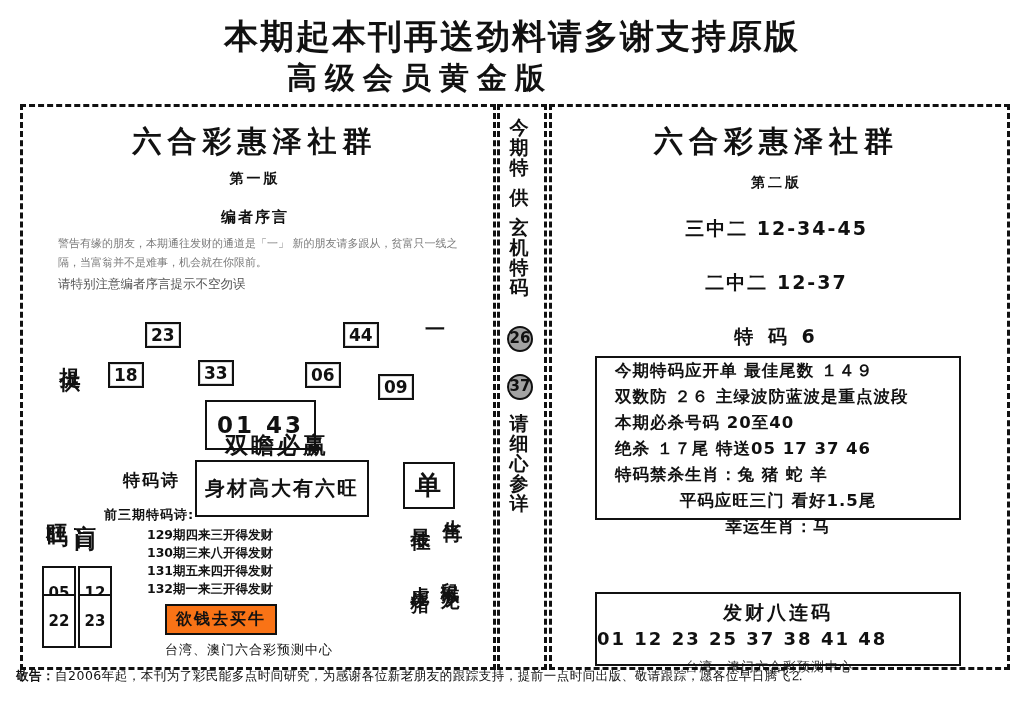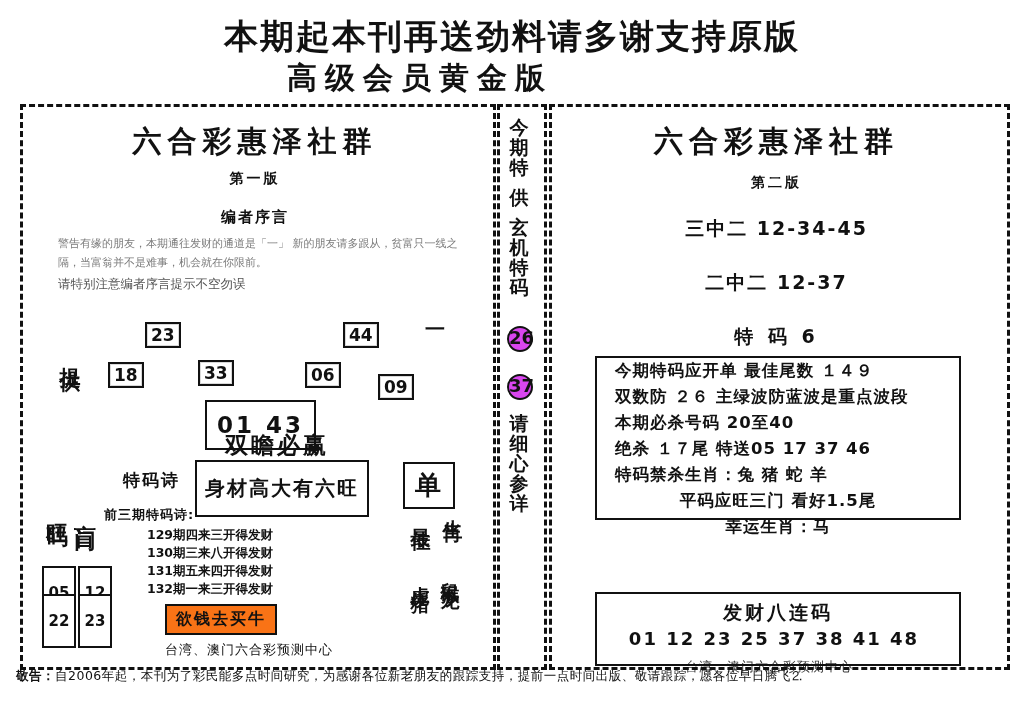--- a/index.html
+++ b/index.html
@@ -129,22 +129,22 @@
   
   .mid-col{
     position:absolute;
     font-family:"DejaVu Sans", sans-serif;
     font-weight:bold;
     text-align:center;
     line-height:1.05;
   }
   .circled{
     display:inline-block;border:2px solid #111;border-radius:50%;
-    width:22px;height:22px;line-height:20px;font-size:18px;text-align:center;
-    font-family:"DejaVu Sans", sans-serif;font-weight:bold;background:#d946ef;
+    width:22px;height:22px;line-height:20px;font-size:15px;text-align:center;
+    font-family:"DejaVu Sans", sans-serif;font-weight:bold;background:#a3a3a3;
   }
 
   
   .r-line{
     position:absolute;width:100%;text-align:center;
     font-family:"DejaVu Sans", sans-serif;font-size:19px;font-weight:bold;
     letter-spacing:2px;
   }
   .r-box{
     position:absolute;border:2px solid #111;background:#fff;
@@ -153,21 +153,21 @@
     font-family:"DejaVu Sans", sans-serif;font-size:16.5px;font-weight:bold;
     letter-spacing:1px;margin:0;padding:2px 0 2px 18px;white-space:nowrap;
   }
   .r-box-line.center{text-align:center;padding-left:0;}
   .fa-title{
     font-family:"DejaVu Sans", sans-serif;font-size:19px;font-weight:bold;
     letter-spacing:3px;text-align:center;margin:6px 0 2px 0;
   }
   .fa-nums{
     font-family:"DejaVu Sans", sans-serif;font-size:18px;font-weight:bold;
-    letter-spacing:2px;text-align:center;margin:2px 8px 4px 0;
+    letter-spacing:2px;text-align:left;margin:2px 8px 4px 0;
   }
   .r-footer{
     position:absolute;font-size:13px;font-family:"DejaVu Sans", sans-serif;
     letter-spacing:1px;filter:blur(.3px);opacity:.85;
   }
 
   
   .bottom-note{
     position:absolute;left:16px;top:668px;width:1000px;
     font-size:12.5px;font-family:"DejaVu Sans", sans-serif;

